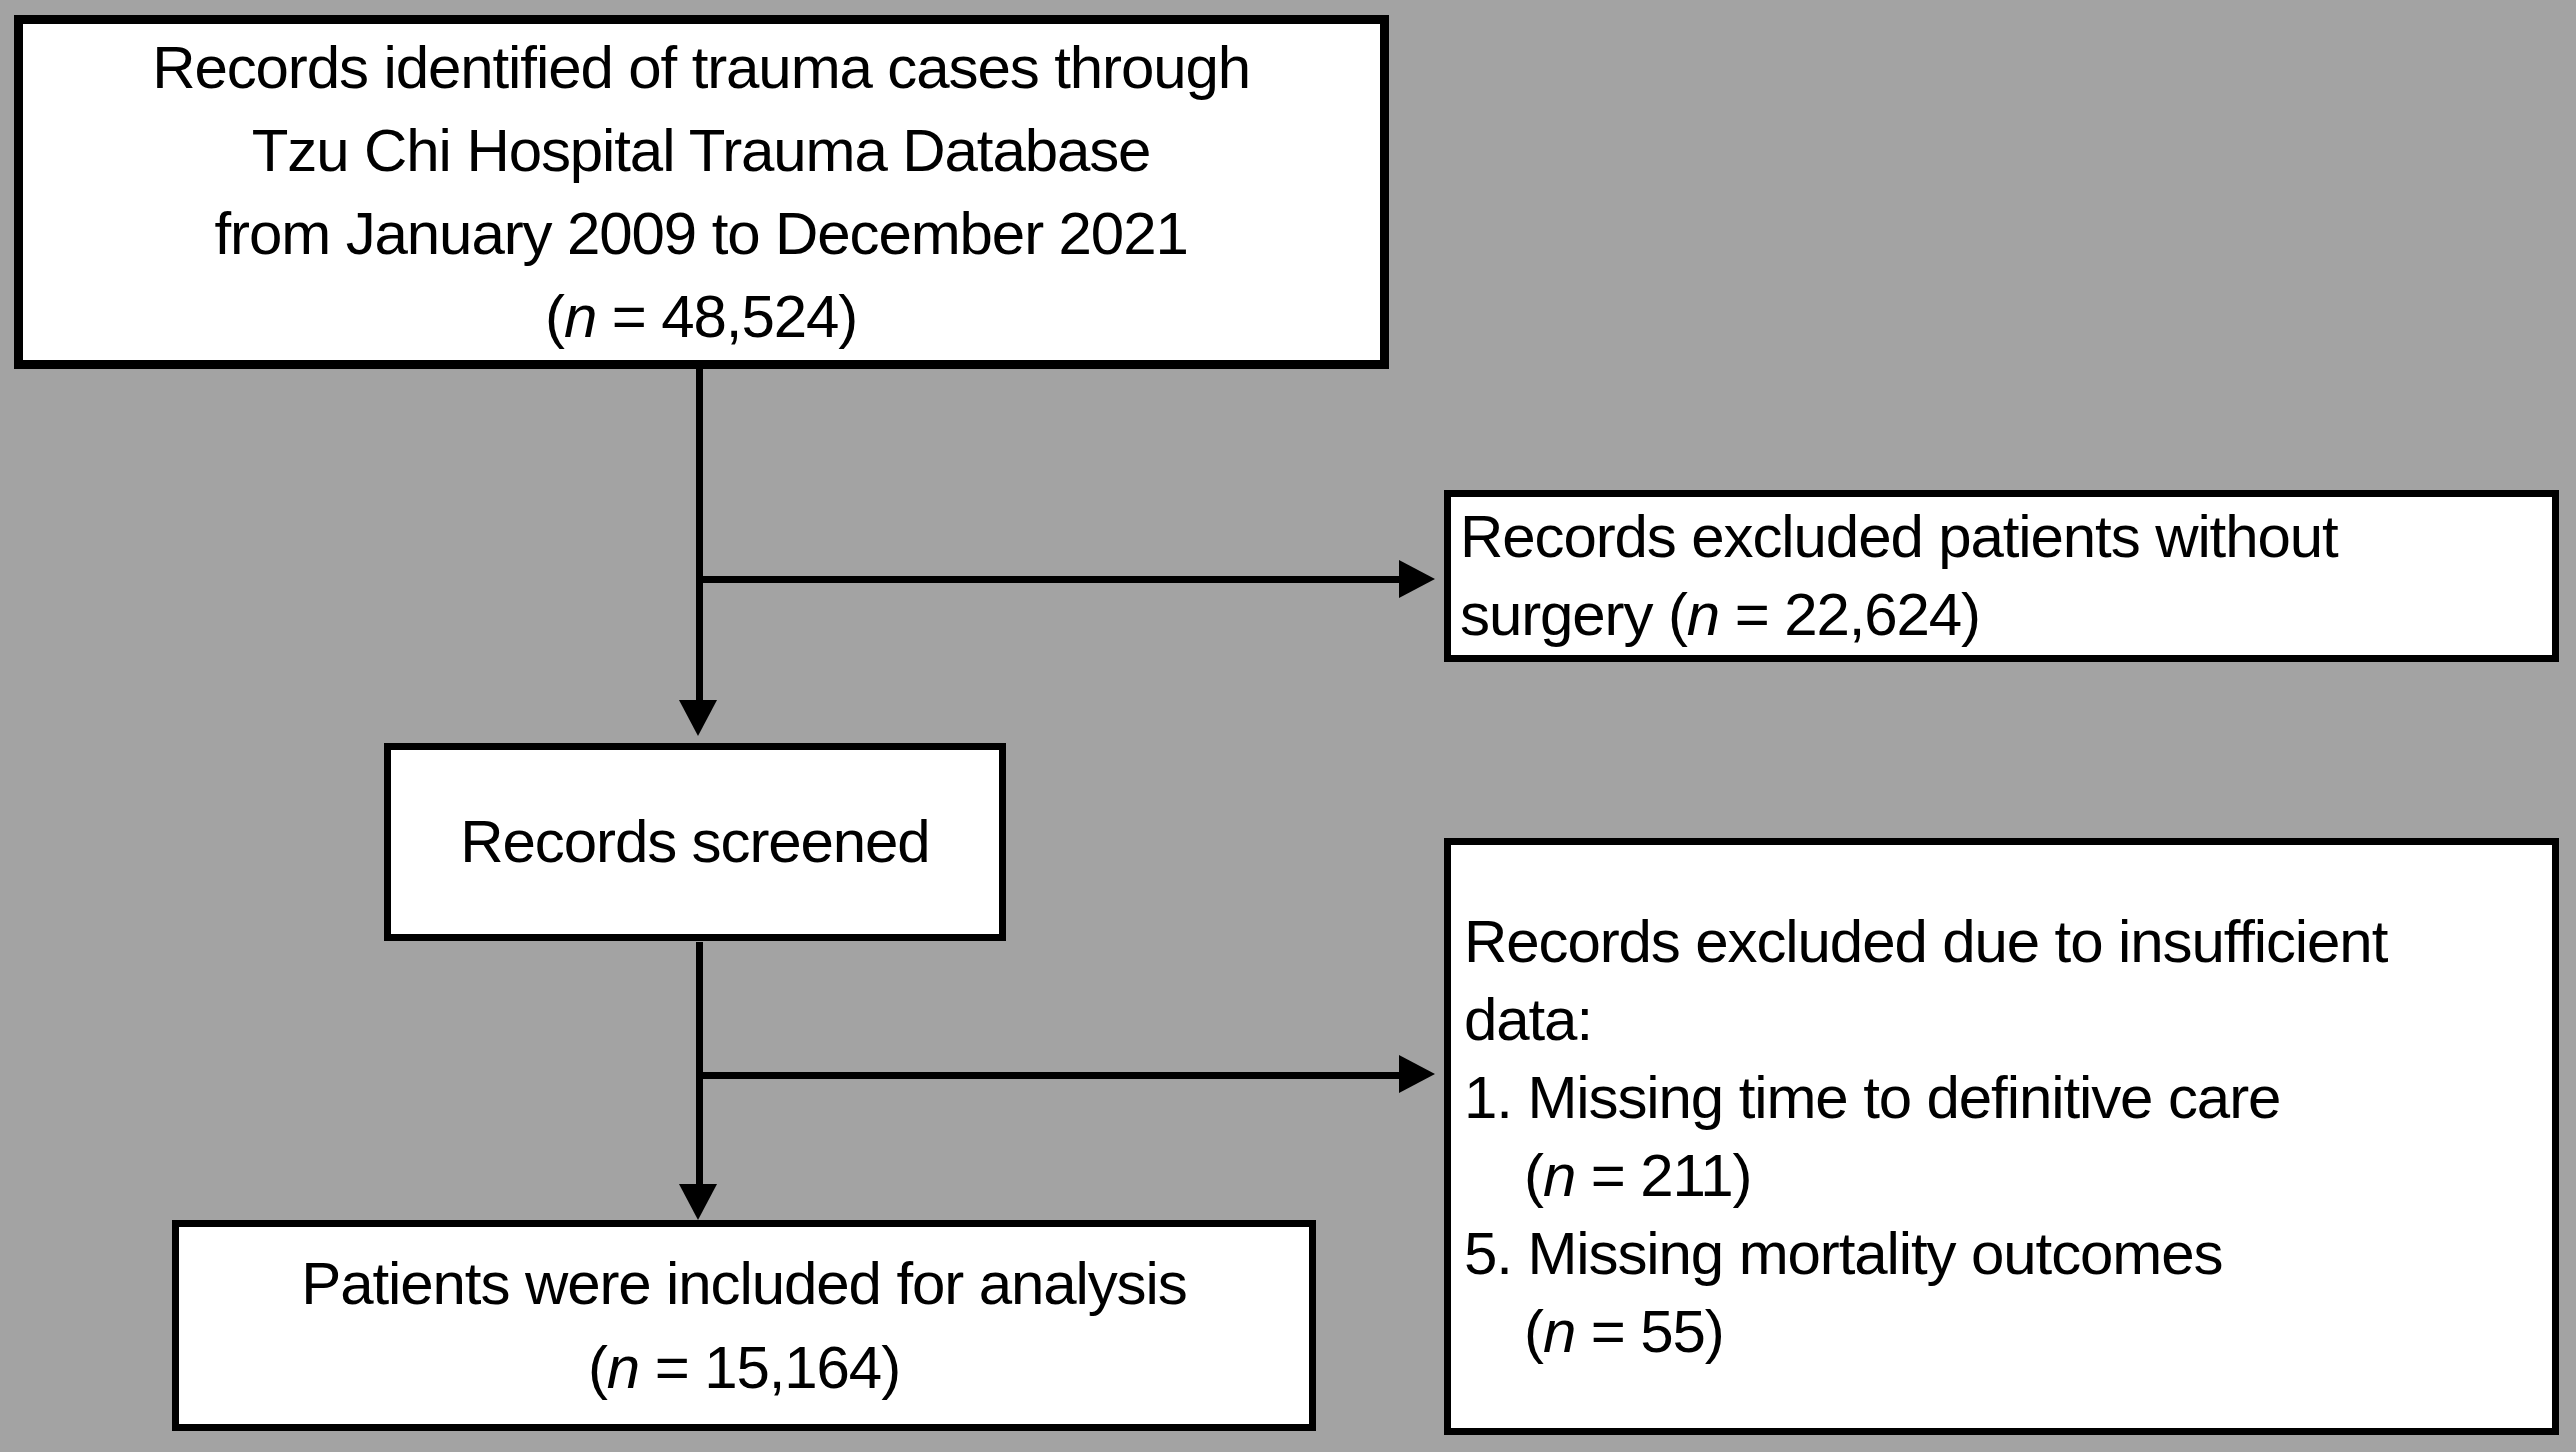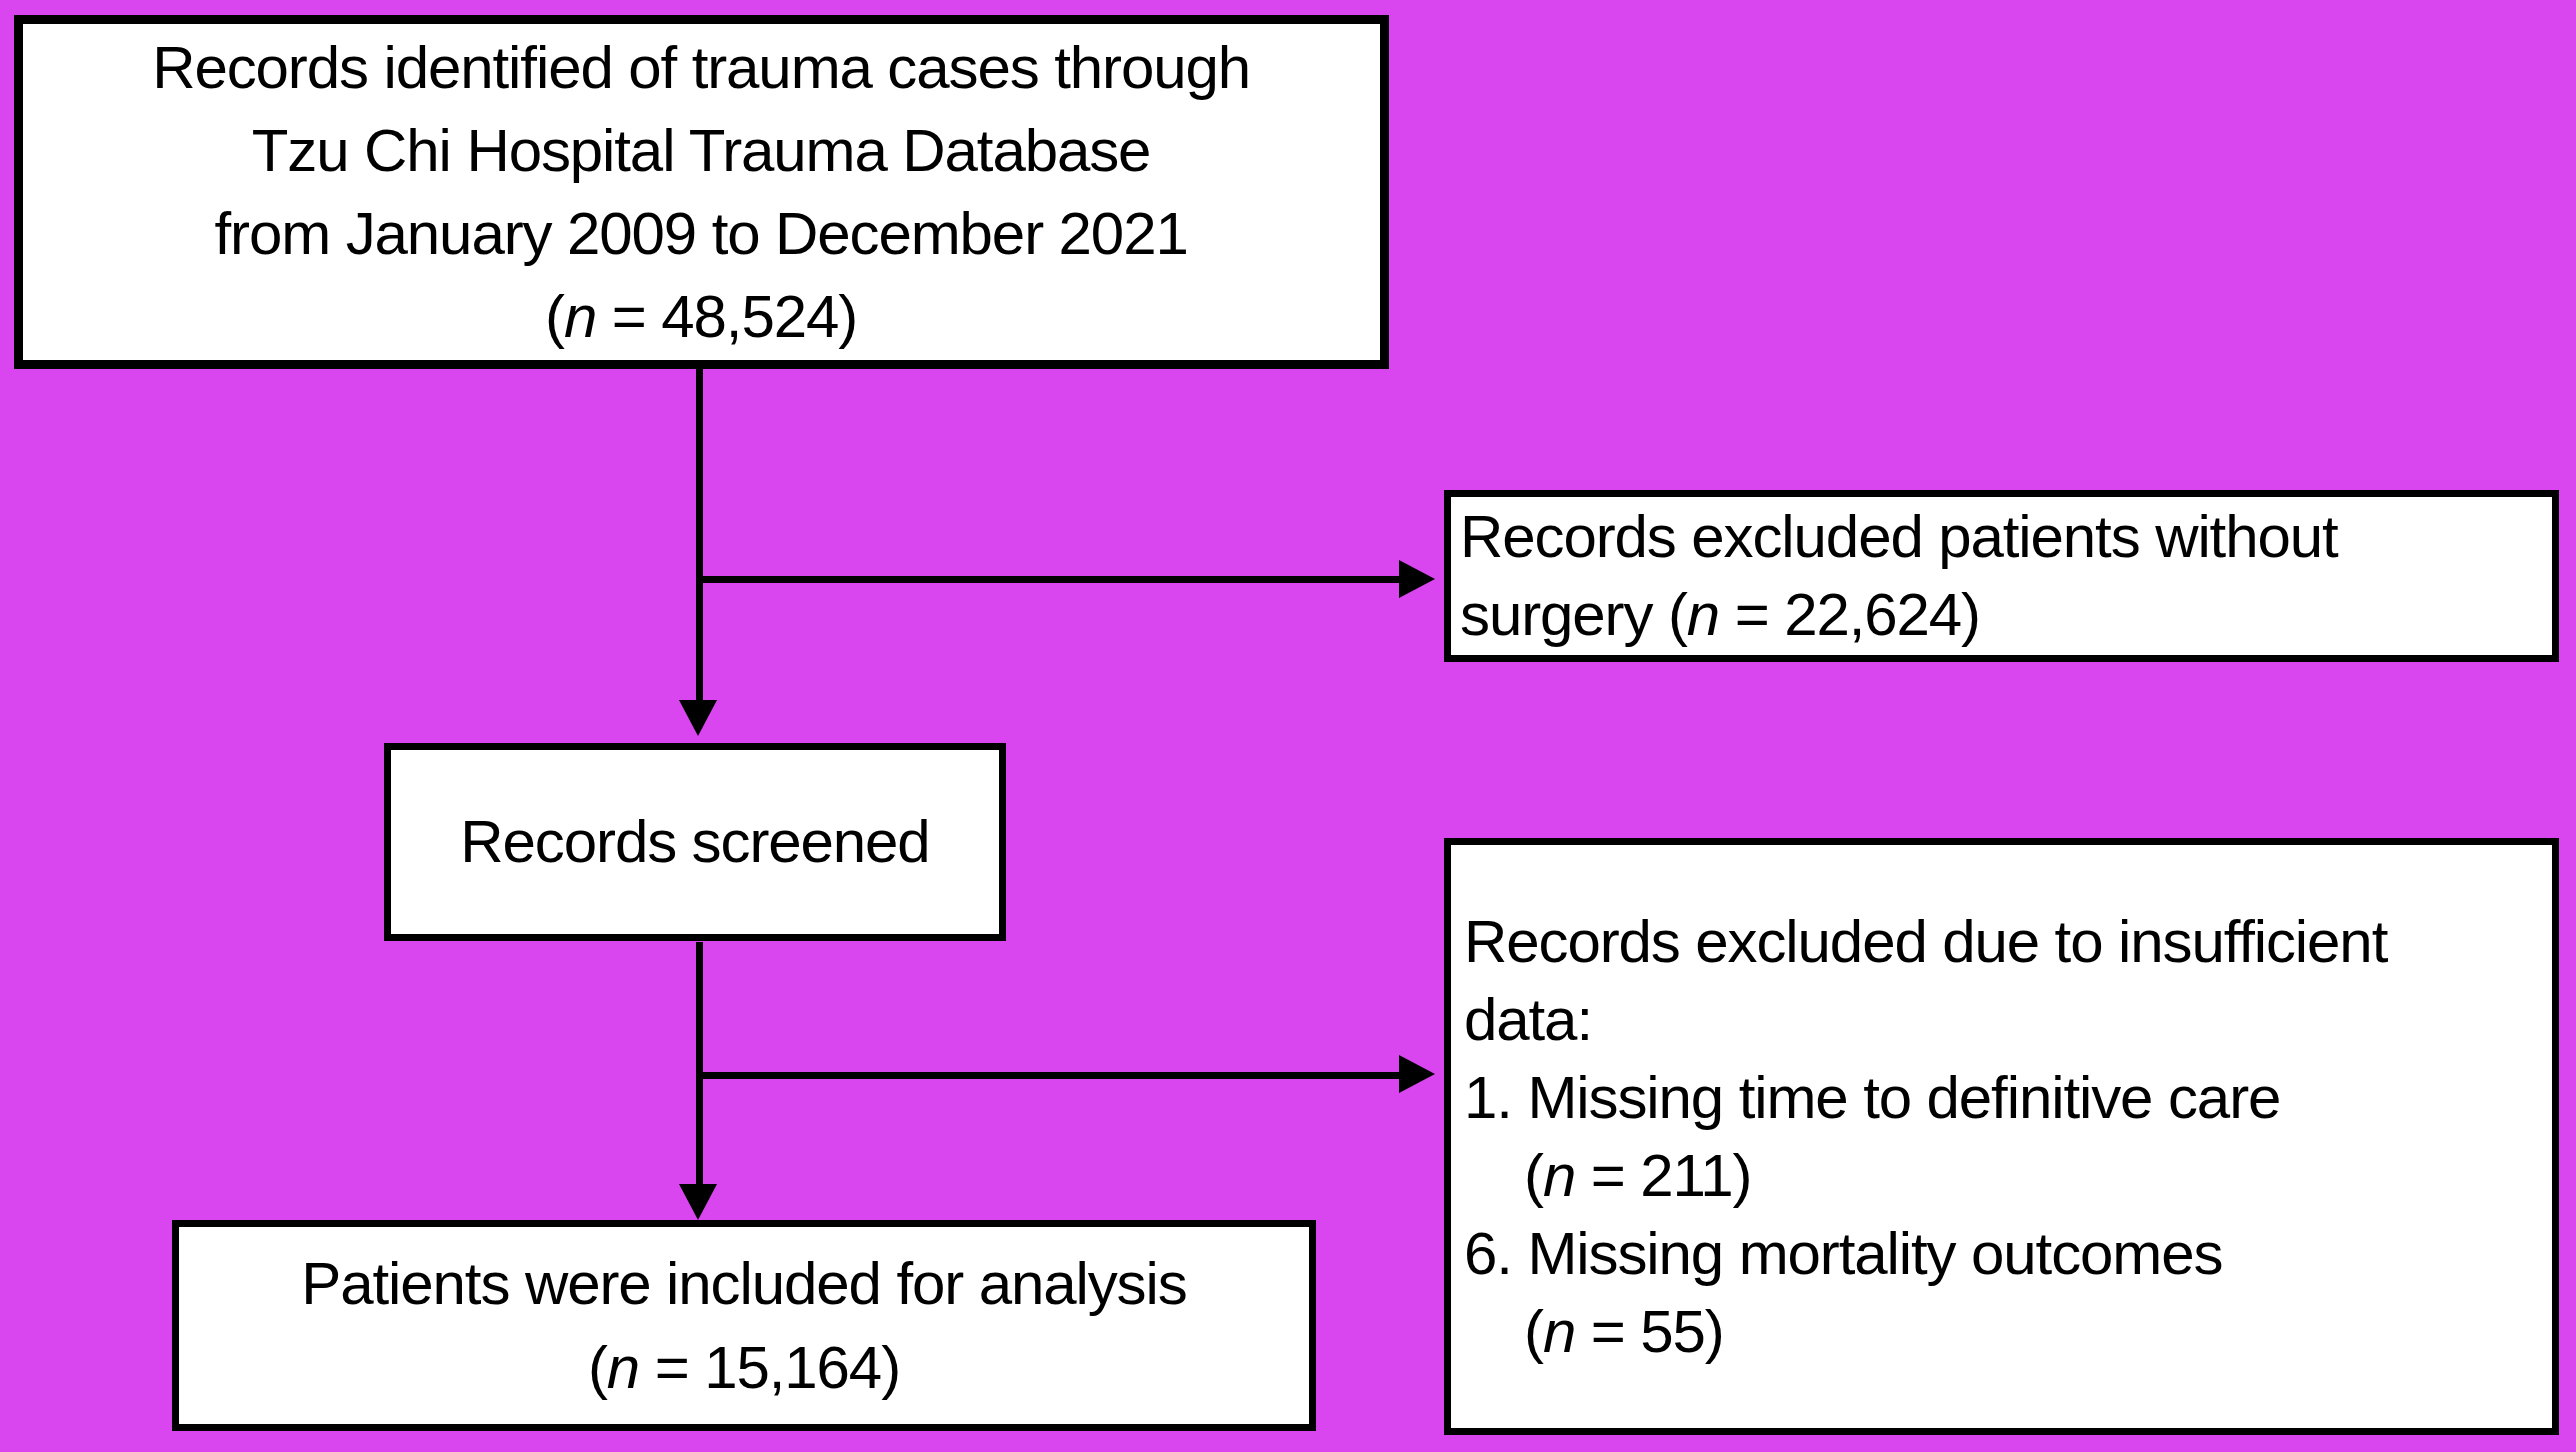--- a/index.html
+++ b/index.html
@@ -1,20 +1,20 @@
 <!DOCTYPE html>
 <html style="font-size:12px"><head>
 <meta charset="utf-8">
 <style>
   html, body { margin: 0; padding: 0; background: #ffffff; }
   .canvas {
     position: relative;
     width: 2576px;
     height: 1452px;
-    background: #d946ef;
+    background: #a3a3a3;
     font-family: "Liberation Sans", "DejaVu Sans", sans-serif;
     color: #000000;
     overflow: hidden;
   }
   .box {
     position: absolute;
     background: #ffffff;
     border: 7.5px solid #000000;
     box-sizing: border-box;
     font-size: 60px;
@@ -88,21 +88,21 @@
   <div class="arrow-down" id="arrowhead-down-2"></div>
 
   <div class="hline" id="h-line-2"></div>
   <div class="arrow-right" id="arrowhead-right-2"></div>
 
   <div class="box left" id="box-excluded-data">
     <div class="tline">Records excluded due to insufficient</div>
     <div class="tline">data:</div>
     <div class="tline">1. Missing time to definitive care</div>
     <div class="tline indent"><span>(</span><span class="nvar">n</span><span> = 211)</span></div>
-    <div class="tline">6. Missing mortality outcomes</div>
+    <div class="tline">5. Missing mortality outcomes</div>
     <div class="tline indent"><span>(</span><span class="nvar">n</span><span> = 55)</span></div>
   </div>
 
   <div class="box center" id="box-included">
     <div class="tline">Patients were included for analysis</div>
     <div class="tline"><span>(</span><span class="nvar">n</span><span> = 15,164)</span></div>
   </div>
 
 </div>
 

